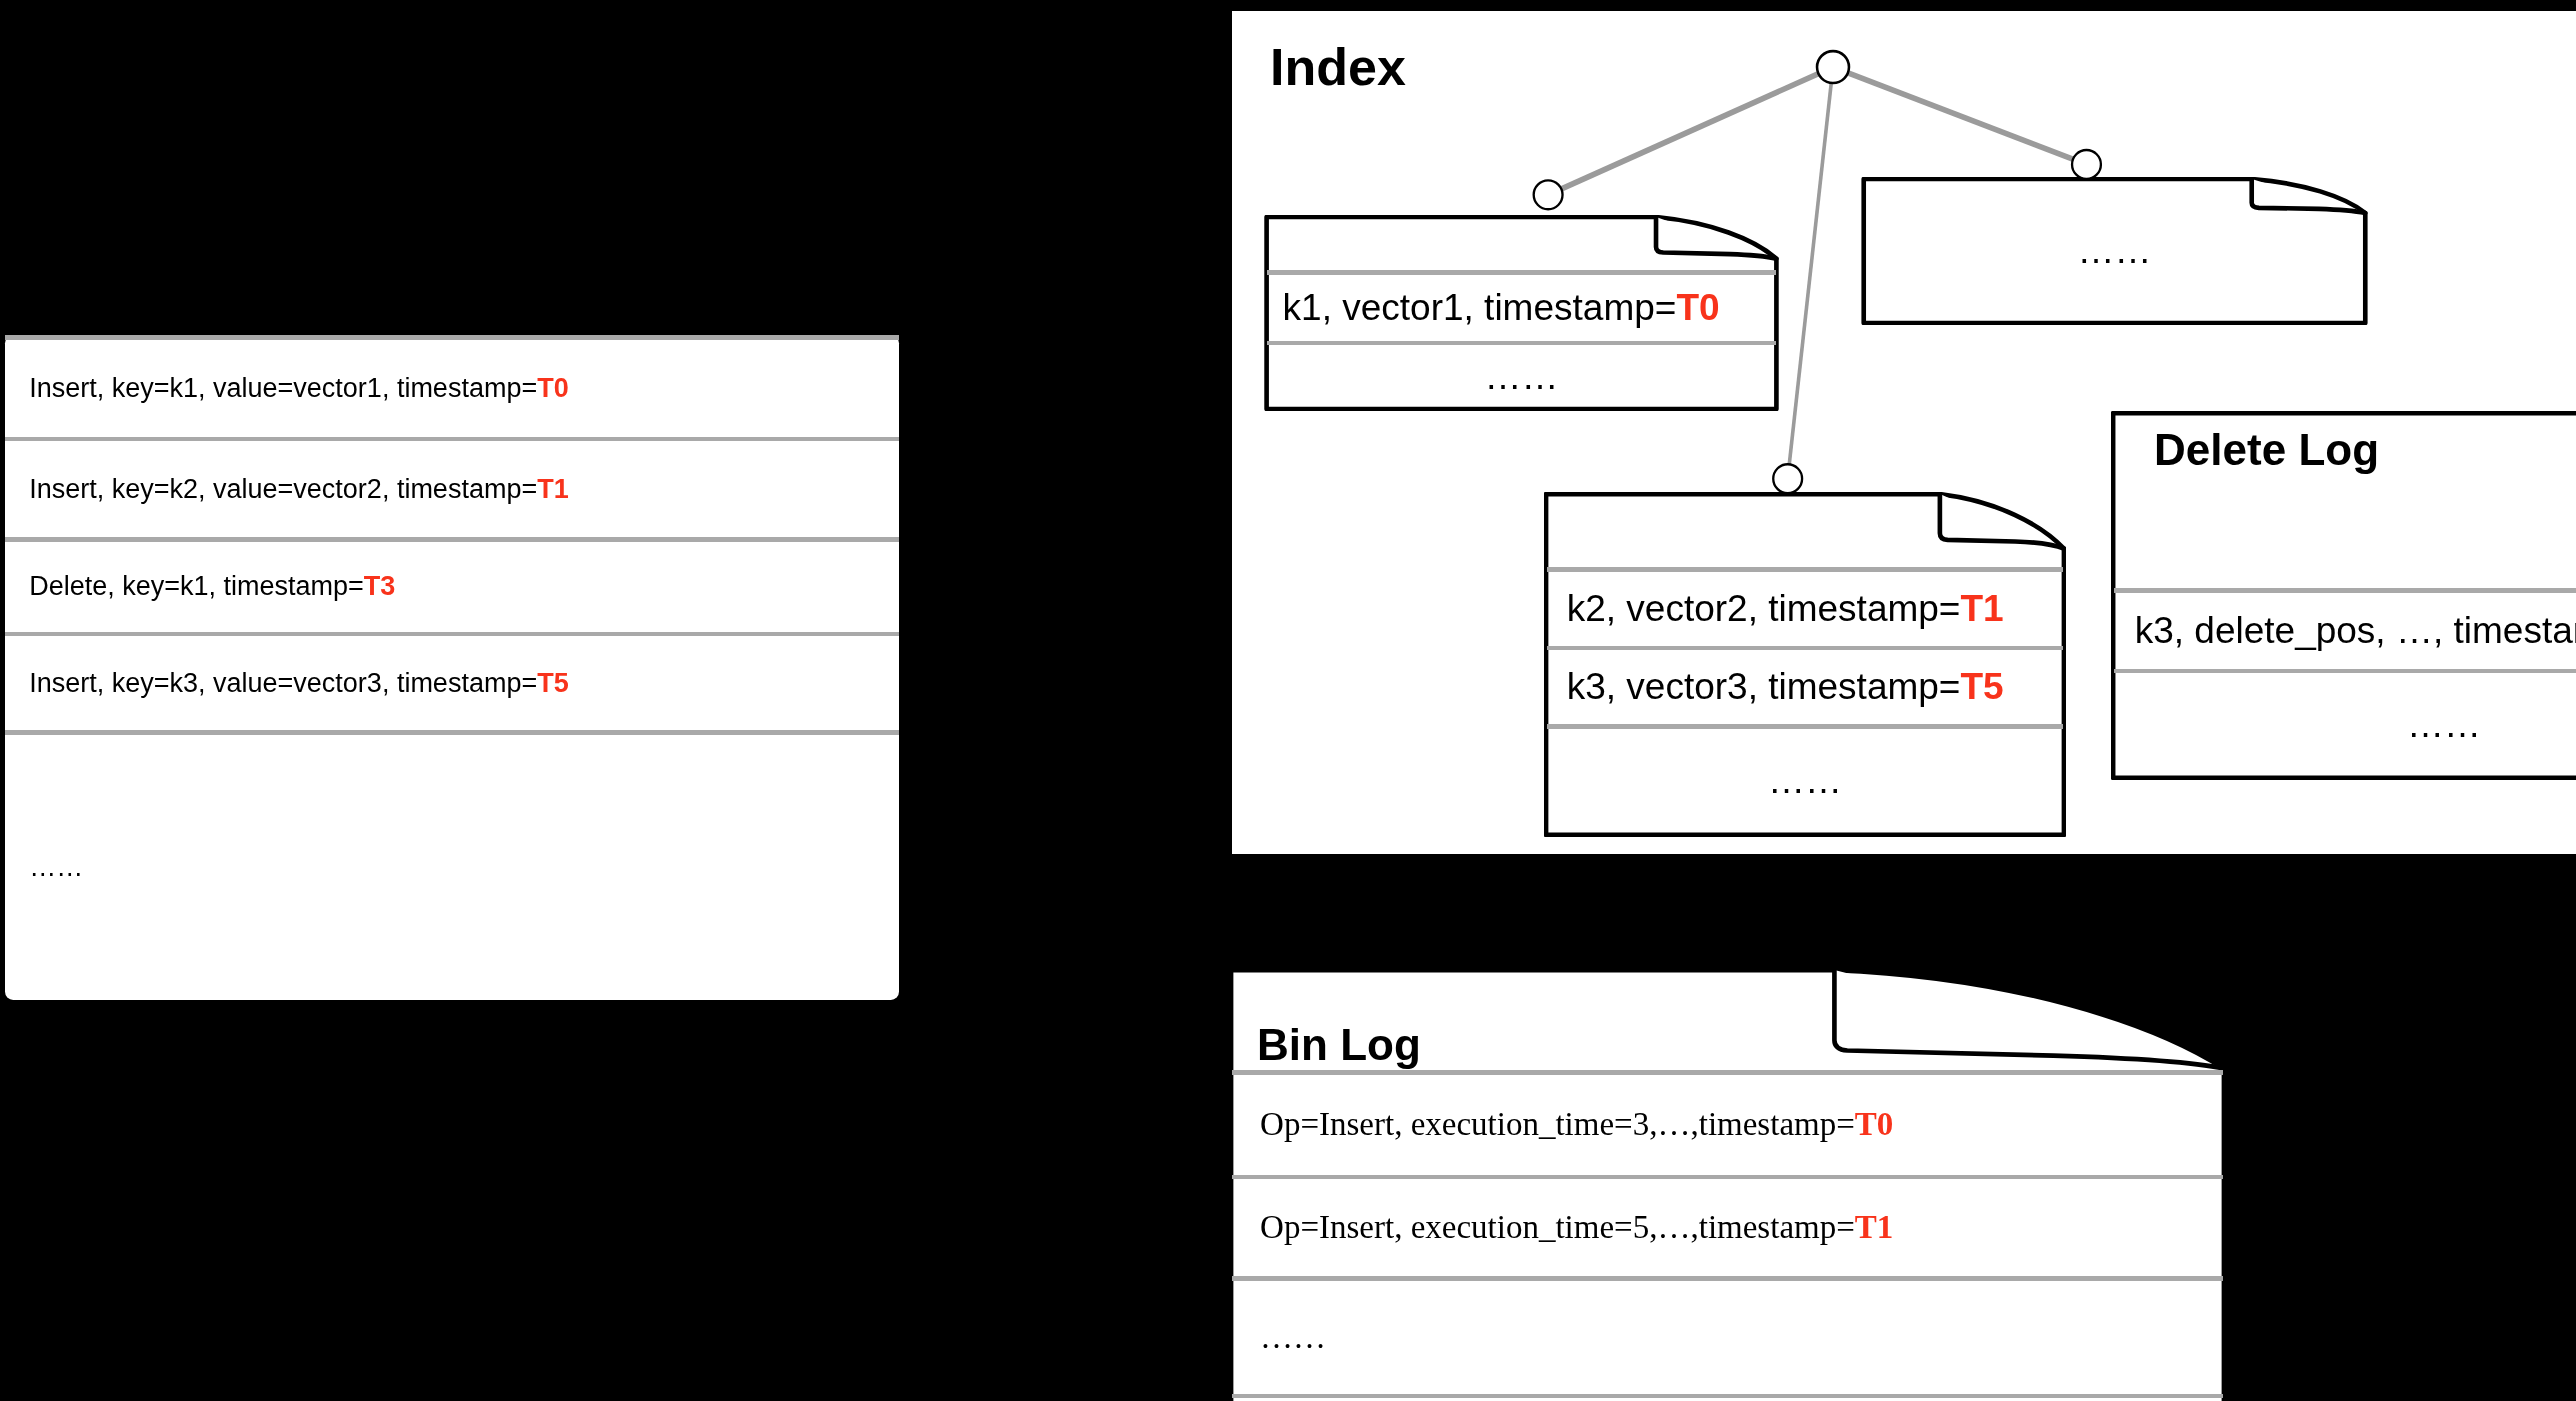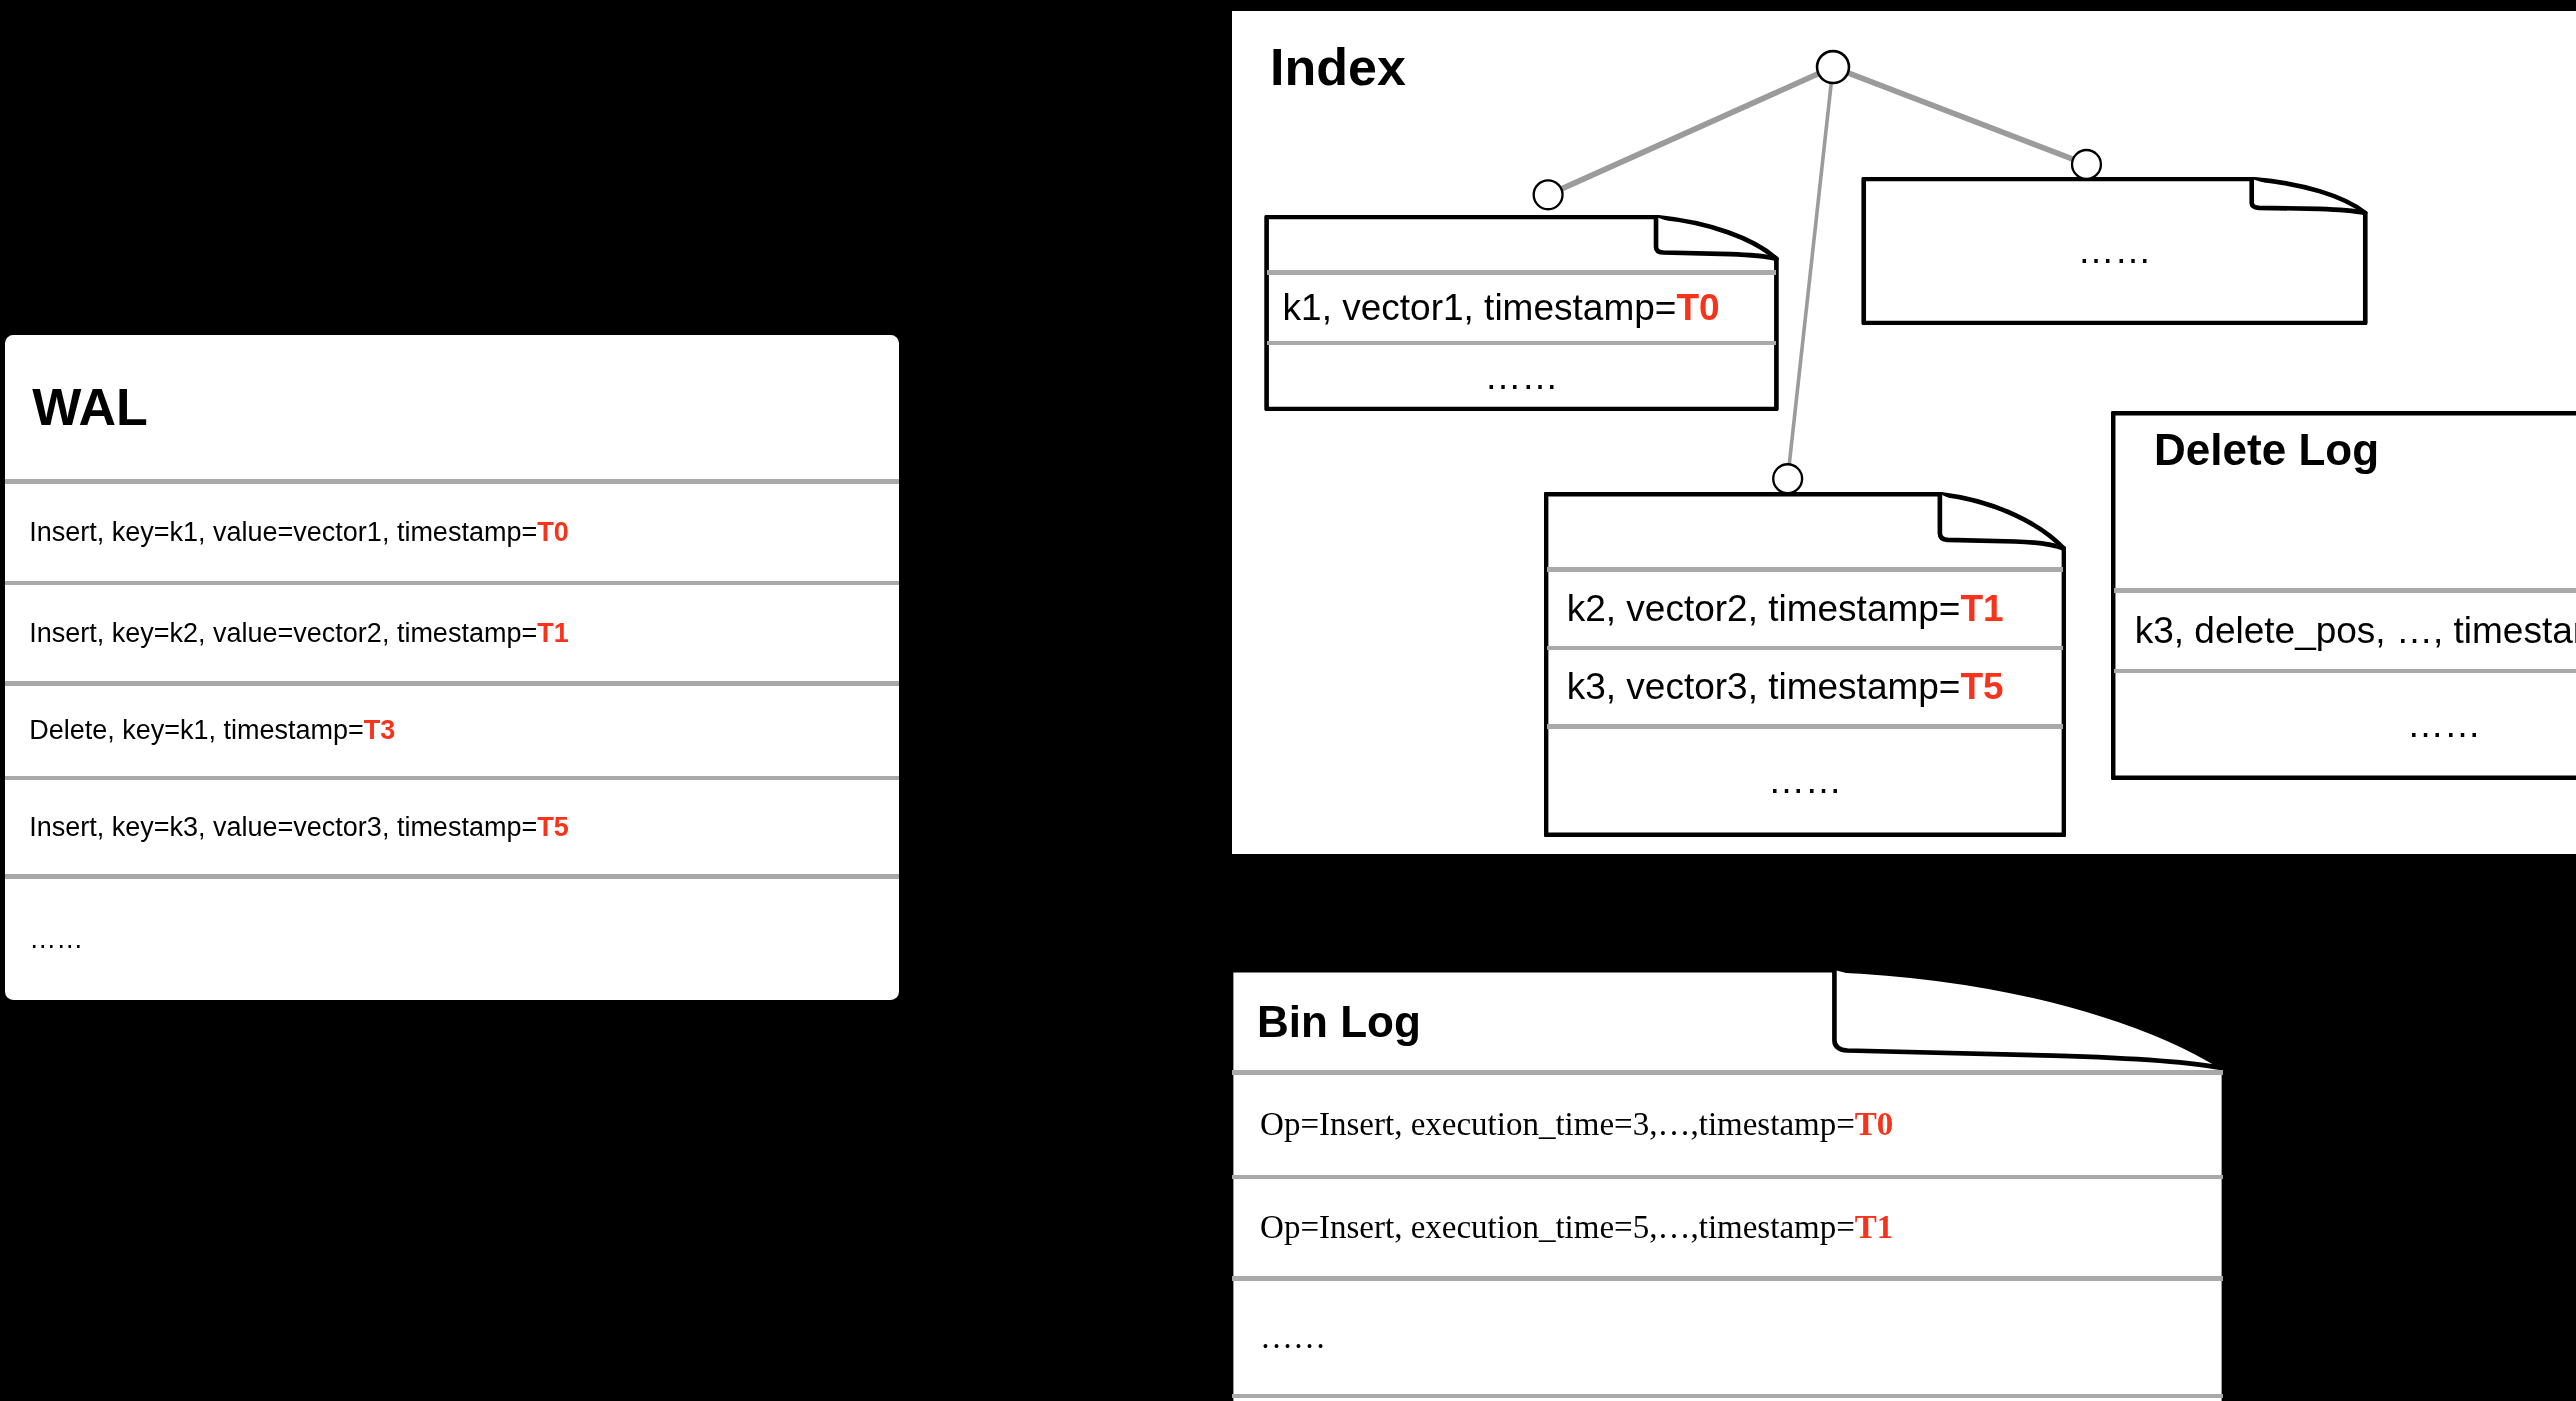--- a/index.html
+++ b/index.html
@@ -48,23 +48,20 @@
   .card .center{justify-content:center;}
   .card .fill{flex:1;}
   .card-title{font-size:44px;font-weight:bold;color:var(--ink);}
   
   .binlog .row-text{font-size:33px;font-family:Liberation Serif, serif;}
 </style>
 </head>
 <body>
 
 <div class="abs wal">
-  <div class="band title-band">
-    <span class="panel-title">WAL</span>
-  </div>
   <div class="sep"></div>
   <div class="band" style="height:97px">
     <span class="row-text"><span>Insert, key=k1, value=vector1, timestamp=</span><span class="hl">T0</span></span>
   </div>
   <div class="sep"></div>
   <div class="band" style="height:96px">
     <span class="row-text"><span>Insert, key=k2, value=vector2, timestamp=</span><span class="hl">T1</span></span>
   </div>
   <div class="sep"></div>
   <div class="band" style="height:90px">
@@ -161,21 +158,21 @@
     </div>
   </div>
 </div>
 
 <div class="card binlog" style="left:1229px;top:968px;width:997px;height:438px;">
   <svg class="shape" width="997" height="438" viewBox="0 0 1935 850">
     <path class="page" d="M4,4 L1175,4 C1520,18 1790,105 1931,195 L1931,850 L4,850 Z"></path>
     <path class="flap" d="M1175,4 L1175,140 Q1175,158 1200,160 L1600,170 C1700,173 1860,180 1931,195"></path>
   </svg>
   <div class="content">
-    <div class="band" style="height:99px;align-items:center;padding-top:3.1px;padding-left:25px">
+    <div class="band" style="height:99px;align-items:flex-end;padding-top:3.1px;padding-left:25px">
       <span class="card-title">Bin Log</span>
     </div>
     <div class="sep"></div>
     <div class="band" style="height:100px;padding-left:28px">
       <span class="row-text"><span>Op=Insert, execution_time=3,…,timestamp=</span><span class="hl">T0</span></span>
     </div>
     <div class="sep"></div>
     <div class="band" style="height:97px;padding-left:28px">
       <span class="row-text"><span>Op=Insert, execution_time=5,…,timestamp=</span><span class="hl">T1</span></span>
     </div>

